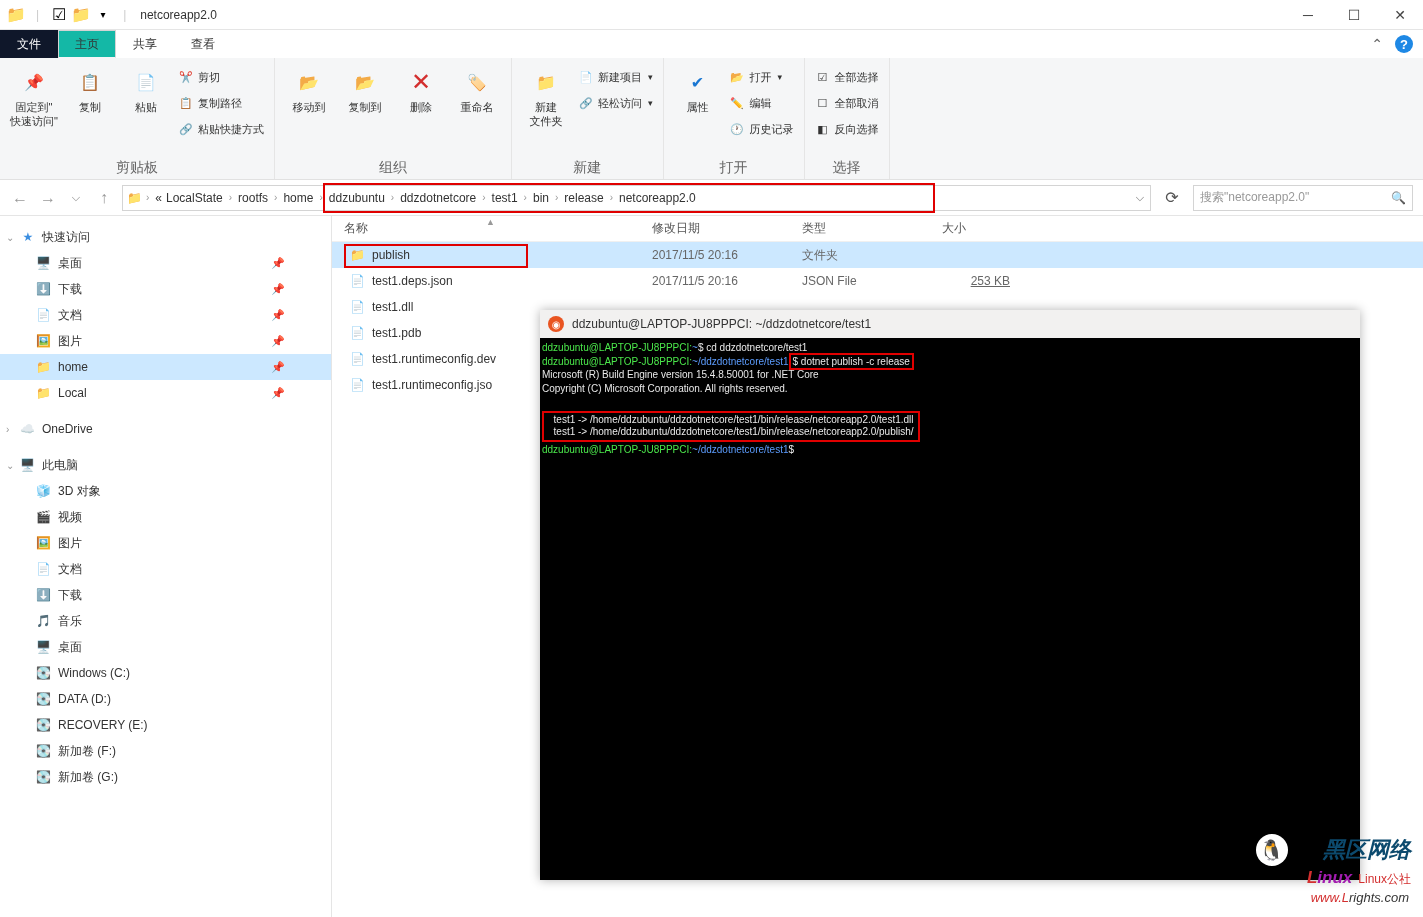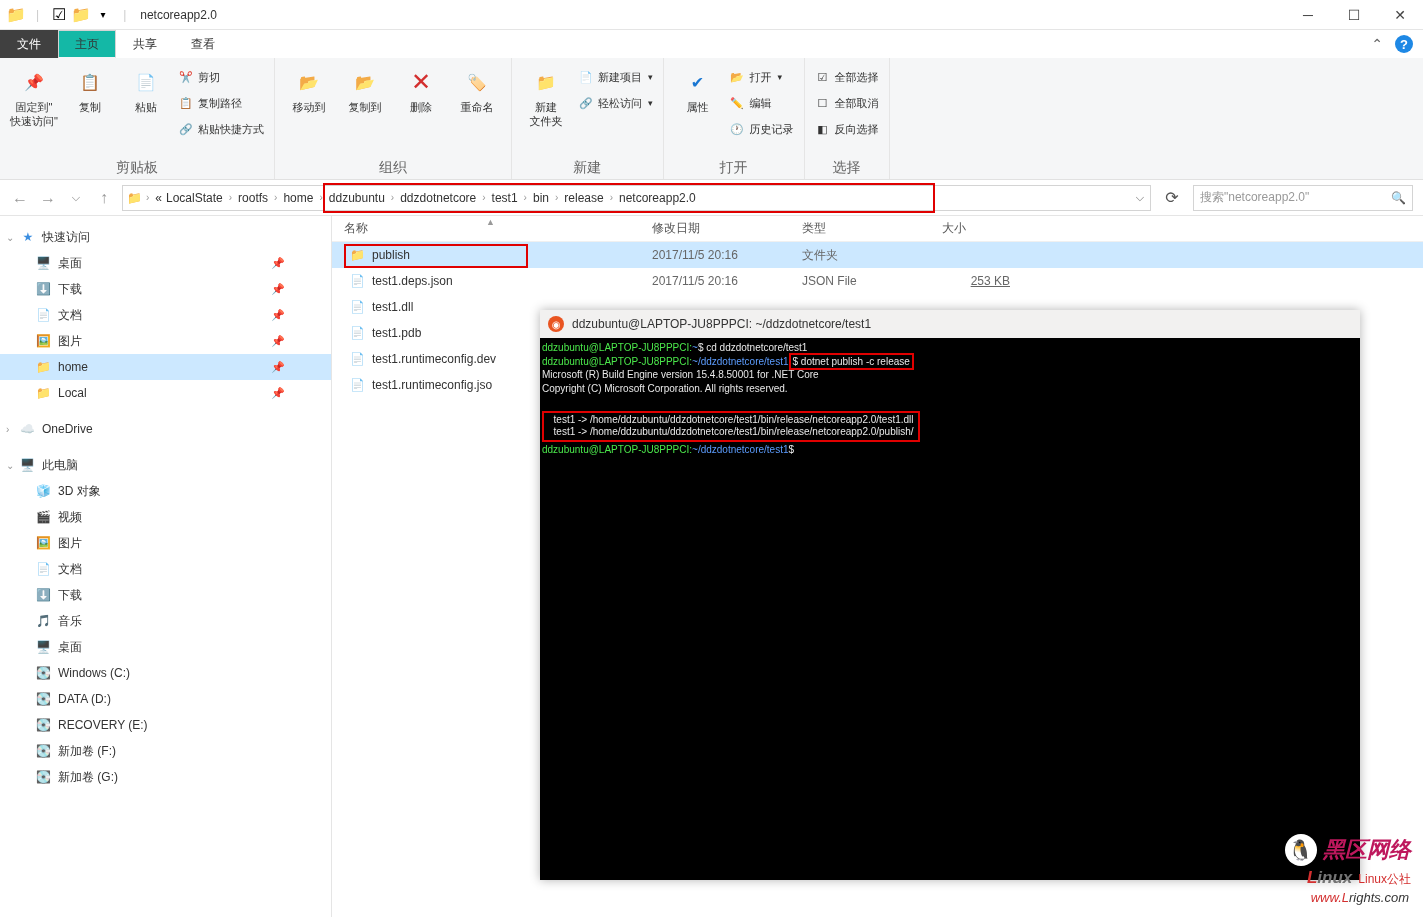--- a/index.html
+++ b/index.html
@@ -10,21 +10,21 @@
 .titlebar .qat { display: flex; align-items: center; padding-left: 8px; gap: 6px; }
 .titlebar .qat .ticon { width: 16px; height: 16px; display: flex; align-items: center; justify-content: center; }
 .titlebar .title { margin-left: 8px; font-size: 12px; color: #333; }
 .titlebar .sep { color: #ccc; margin: 0 6px; font-size: 12px; }
 .winctrl { margin-left: auto; display: flex; }
 .winctrl div { width: 46px; height: 30px; display: flex; align-items: center; justify-content: center; color: #444; font-size: 14px; }
 
 
 .tabs { height: 28px; background: #fff; display: flex; align-items: stretch; position: relative; }
 .tabs .tab { padding: 0 16px; display: flex; align-items: center; font-size: 12px; color: #333; border: 1px solid transparent; }
-.tabs .tab.file { background: #404040; color: #fff; }
+.tabs .tab.file { background: #0f172a; color: #fff; }
 .tabs .tab.active { border: 1px solid #d4d4d4; border-bottom-color: #f5f6f7; background: #14b8a6; }
 .tabs .right { margin-left: auto; display: flex; align-items: center; padding-right: 10px; gap: 12px; color: #666; font-size: 13px; }
 .help-circle { width: 18px; height: 18px; border-radius: 50%; background: #1e88e5; color: #fff; display: flex; align-items: center; justify-content: center; font-size: 13px; font-weight: bold; }
 
 
 .ribbon { height: 122px; background: #f5f6f7; border-bottom: 1px solid #e1e1e1; display: flex; }
 .group { border-right: 1px solid #e5e5e5; padding: 4px 8px 2px; display: flex; flex-direction: column; }
 .group-body { flex: 1; display: flex; align-items: flex-start; gap: 4px; }
 .group-label { text-align: center; font-size: 14px; color: #666; padding-top: 2px; }
 .bigbtn { display: flex; flex-direction: column; align-items: center; width: 52px; padding-top: 4px; gap: 2px; }
@@ -78,21 +78,21 @@
 .term-title { height: 28px; background: #f2f1f0; display: flex; align-items: center; padding: 0 8px; gap: 8px; }
 .term-title .ubuntu-icon { width: 16px; height: 16px; border-radius: 50%; background: #e95420; display: flex; align-items: center; justify-content: center; color: #fff; font-size: 10px; }
 .term-title .ttitle { font-size: 12px; color: #333; }
 .term-body { padding: 4px 2px; font-family: "Consolas", "Courier New", monospace; font-size: 10px; line-height: 1.25; color: #fff; white-space: pre; }
 .tg { color: #4be84b; } .tb { color: #5c9cfd; } .tw { color: #e8e8e8; }
 
 
 .watermark { position: absolute; right: 12px; bottom: 12px; display: flex; flex-direction: column; align-items: flex-end; gap: 2px; }
 .watermark .wm-main { display: flex; align-items: center; gap: 6px; }
 .watermark .wm-logo { width: 32px; height: 32px; border-radius: 50%; background: #fff; display: flex; align-items: center; justify-content: center; font-size: 20px; }
-.watermark .wm-text { font-size: 22px; font-weight: bold; color: #be185d; font-style: italic; }
+.watermark .wm-text { font-size: 22px; font-weight: bold; color: #0c4a6e; font-style: italic; margin-left: 29px; }
 .watermark .wm-url { font-size: 13px; color: #333; font-style: italic; margin-right: 2px; }
 </style>
 </head>
 <body>
 
 <div class="titlebar">
   <div class="qat">
     <span class="ticon">📁</span>
     <span class="sep">|</span>
     <span class="ticon">☑</span>
@@ -453,17 +453,17 @@
 <span class="tw">  test1 -&gt; /home/ddzubuntu/ddzdotnetcore/test1/bin/release/netcoreapp2.0/publish/</span></span>
 <span class="tg">ddzubuntu@LAPTOP-JU8PPPCI:</span><span class="tb">~/ddzdotnetcore/test1</span><span class="tw">$</span></div>
 </div>
 
 <div class="watermark">
   <div class="wm-main">
     <div class="wm-logo">🐧</div>
     <div class="wm-text">黑区网络</div>
   </div>
   <div style="display:flex;gap:6px;align-items:baseline;">
-    <span style="font-size:17px;font-weight:bold;font-style:italic;"><span style="color:#d32f2f;">L</span><span style="color:#737373;text-align:center;">inux</span></span>
+    <span style="font-size:17px;font-weight:bold;font-style:italic;"><span style="color:#d32f2f;">L</span><span style="color:#a21caf;text-align:center;">inux</span></span>
     <span style="font-size:12px;color:#d32f2f;">Linux公社</span>
   </div>
   <div class="wm-url"><span style="color:#d32f2f;">www.L</span><span>rights.com</span></div>
 </div>
 
 </body></html>

